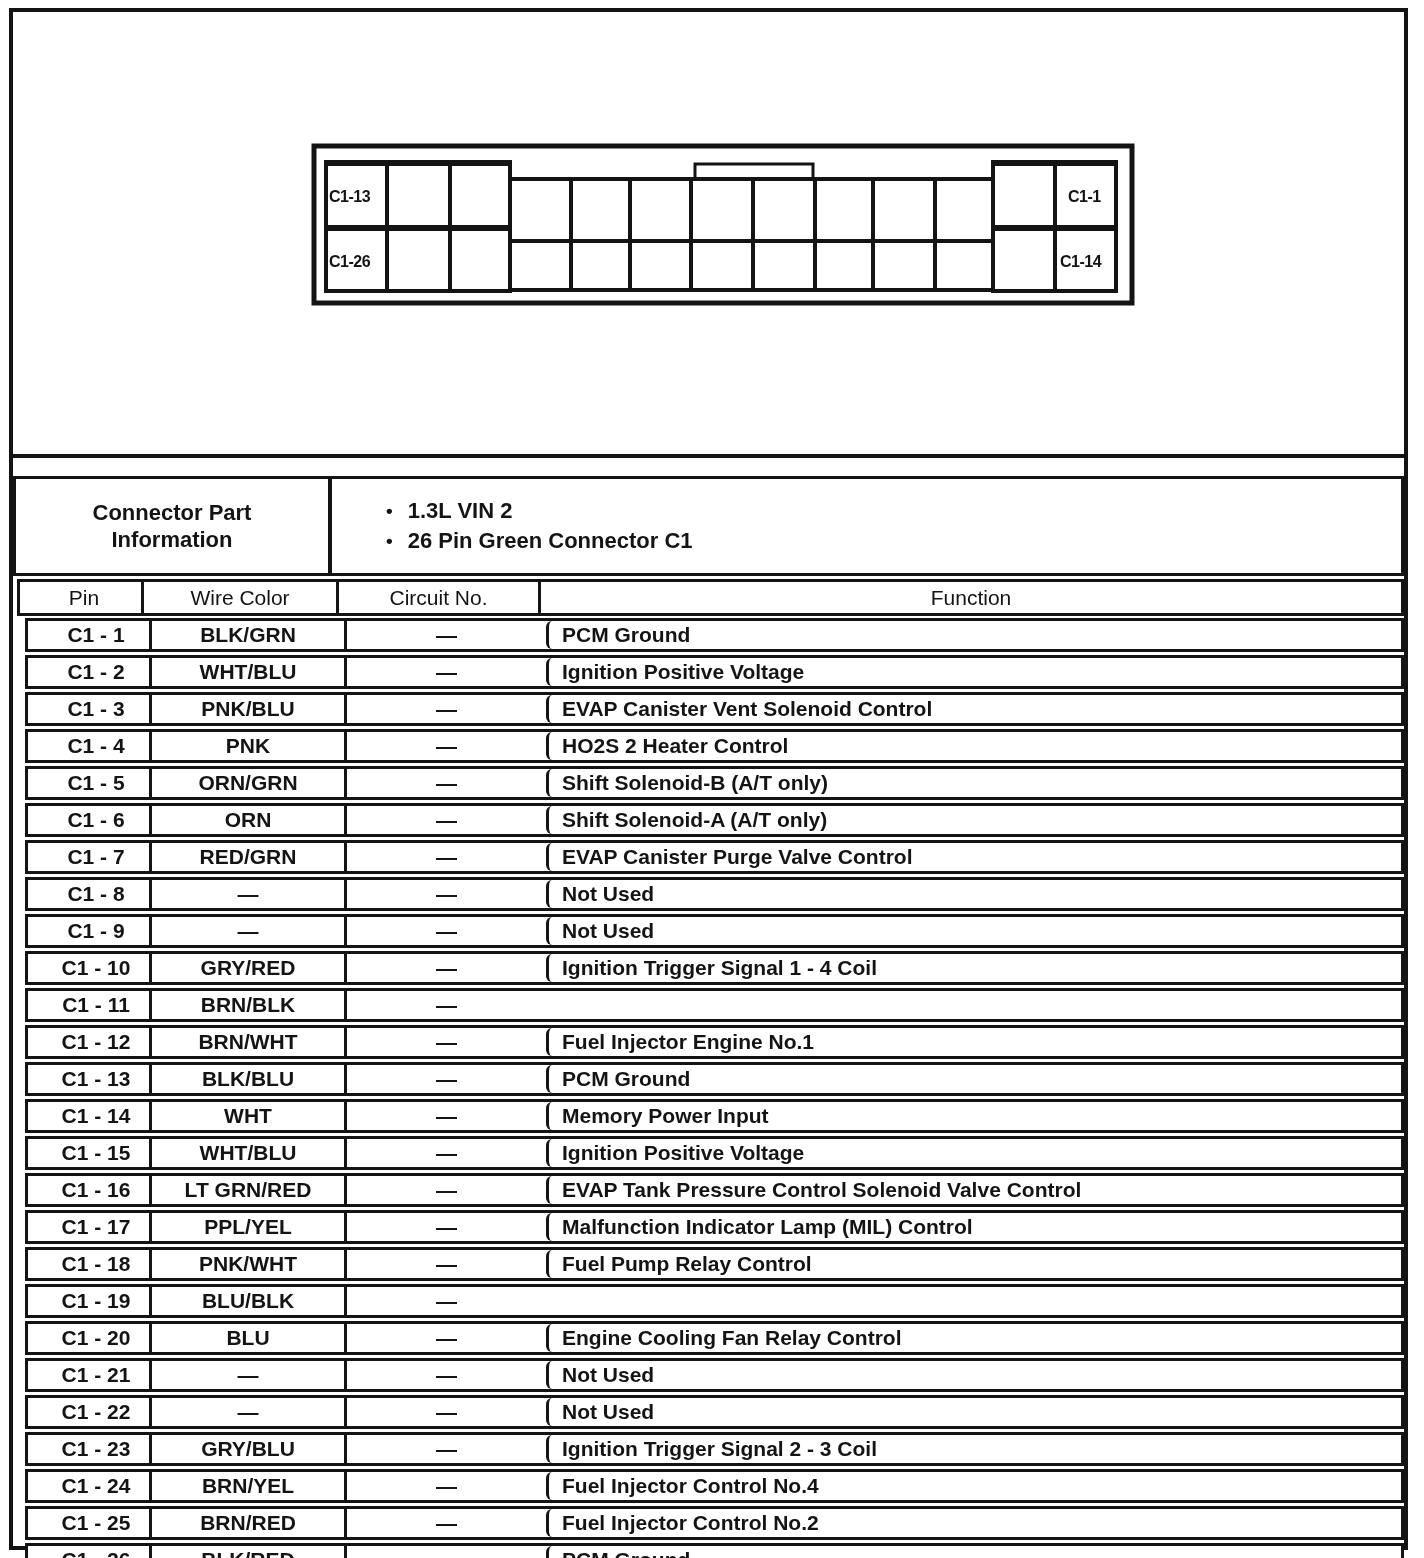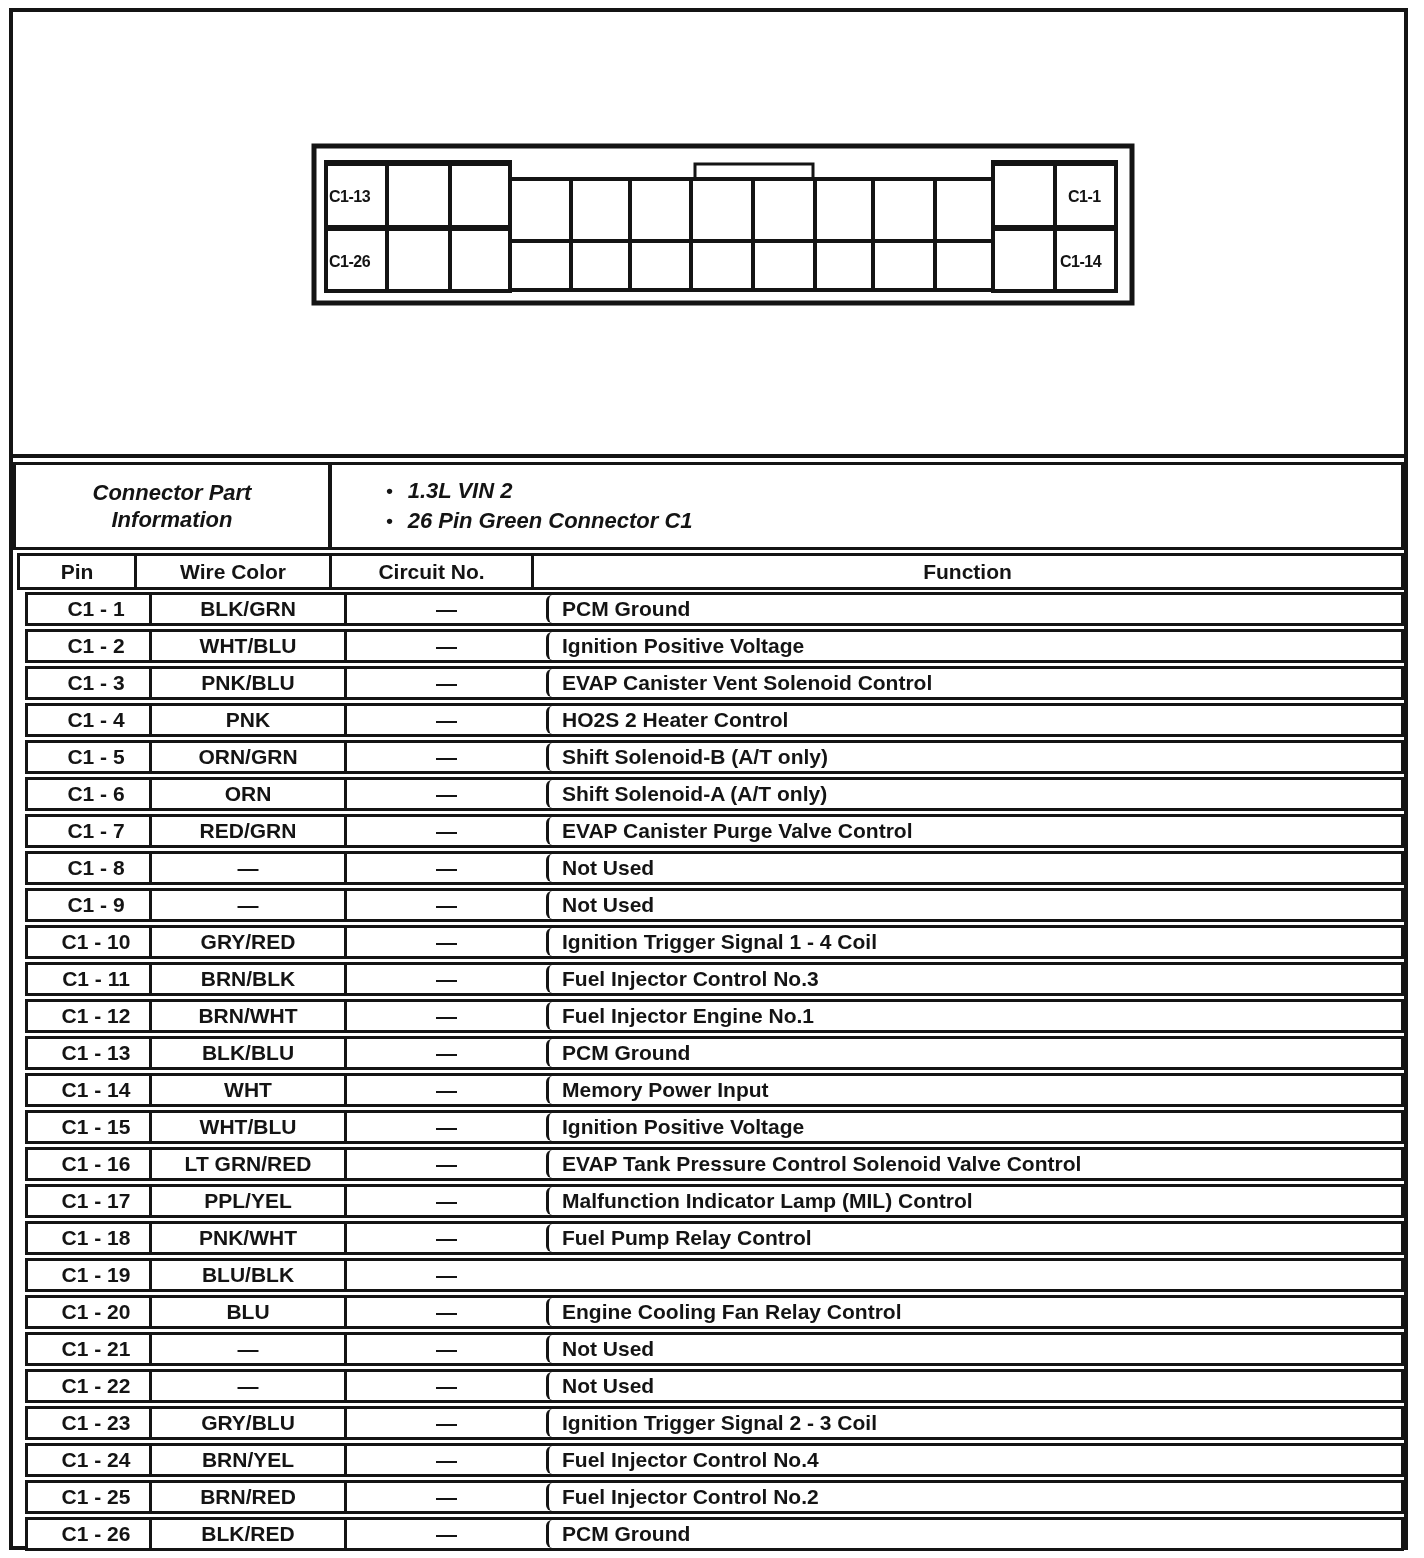--- a/index.html
+++ b/index.html
@@ -32,25 +32,24 @@
   svg.connector{ position:absolute; left:298px; top:131px; }
   svg.connector text{
     font-family:"Liberation Sans", sans-serif;
     font-weight:bold; font-size:16px;
     fill:var(--ink); letter-spacing:-0.5px;
   }
 
   
   .info-box{
     display:flex;
-    height:88px;
-    margin-top:4px;
+    height:100px;
+    margin-top:18px;
     border:3px solid var(--ink);
     background:var(--paper);
-    font-style:italic;
   }
   .info-left{
     width:316px;
     border-right:4px solid var(--ink);
     display:flex; align-items:center; justify-content:center;
     text-align:center;
     font-weight:bold; font-size:22px; line-height:1.25;
     padding:0 46px;
   }
   .info-right{
@@ -62,21 +61,21 @@
   }
   .bullet-line{ display:flex; align-items:center; }
   .bullet-dot{ font-size:19px; margin-right:15px; }
 
   
   .colheader{
     display:flex;
     height:37px;
     margin-top:3px; margin-left:4px;
     border:3px solid var(--ink);
-    font-weight:bold; font-size:21px;
+    font-weight:normal; font-size:21px;padding-left:7px;
   }
   .ch{ display:flex; align-items:center; justify-content:center; border-left:3px solid var(--ink); }
   .ch-pin{ width:114px; border-left:none; }
   .ch-wire{ width:195px; }
   .ch-circuit{ width:202px; }
   .ch-fn{ flex:1; }
 
   
   .rows{ margin-top:2px; margin-left:12px; }
   .trow{
@@ -241,21 +240,20 @@
     <div class="td td-pin">C1 - 10</div>
     <div class="td td-wire">GRY/RED</div>
     <div class="td td-circuit">—</div>
     <div class="td td-fn">Ignition Trigger Signal 1 - 4 Coil</div>
   </div>
 
   <div class="trow">
     <div class="td td-pin">C1 - 11</div>
     <div class="td td-wire">BRN/BLK</div>
     <div class="td td-circuit">—</div>
-    <div class="td td-fn">Fuel Injector Control No.3</div>
   </div>
 
   <div class="trow">
     <div class="td td-pin">C1 - 12</div>
     <div class="td td-wire">BRN/WHT</div>
     <div class="td td-circuit">—</div>
     <div class="td td-fn">Fuel Injector Engine No.1</div>
   </div>
 
   <div class="trow">

